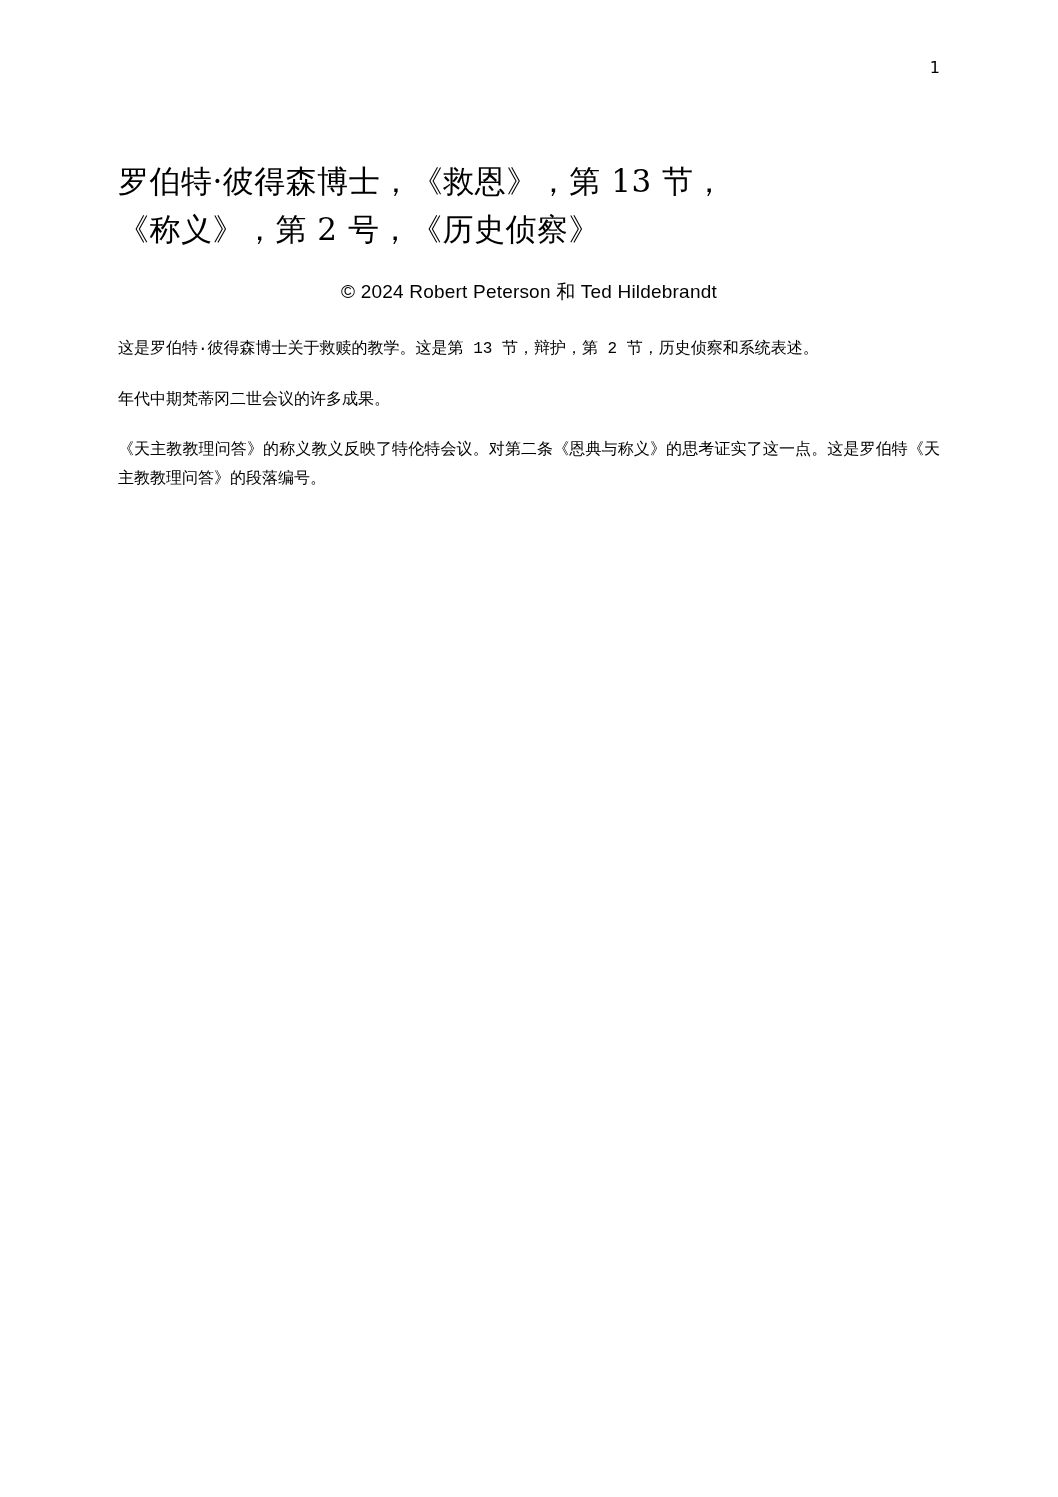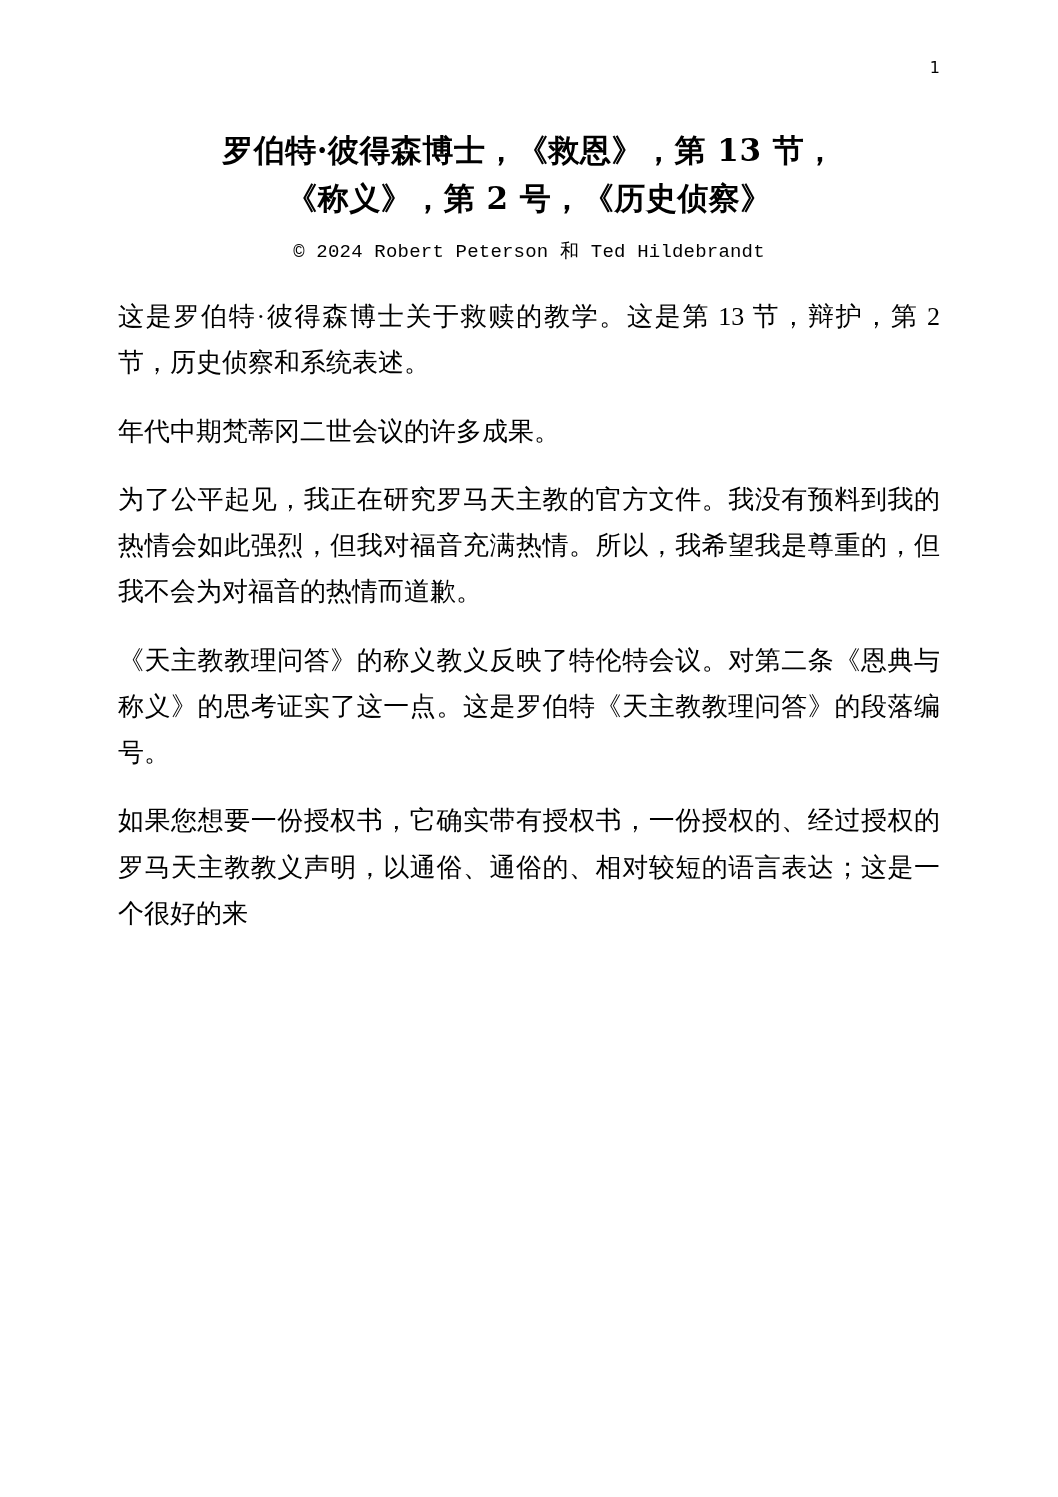--- a/index.html
+++ b/index.html
@@ -24,52 +24,51 @@
   .page-number {
     position: absolute;
     top: 60px;
     right: 118px;
     font-size: 16px;
     font-family: "DejaVu Sans", "Liberation Sans", sans-serif;
     color: #000;
     line-height: 1;
   }
   .doc-title {
-    margin-top: 70px;
-    text-align: center;
-    font-weight: bold;
+    margin-top: 101px;
+    font-weight: normal;
     font-size: 31px;
     line-height: 1.55;
     letter-spacing: 0.5px;
     font-family: "DejaVu Serif", "Liberation Serif", serif;
   }
   .doc-title .line {
     display: block;
     white-space: pre;
   }
   .doc-title .line-3 {
     font-size: 29px;
   }
   .byline {
-    margin-top: 16px;
+    margin-top: 26px;
     text-align: center;
     font-size: 19px;
-    font-family: Liberation Mono, monospace;
+    font-family: Liberation Sans, sans-serif;
     letter-spacing: 0.2px;
   }
   .body-text {
     margin-top: 30px;
   }
   .body-text p {
     margin: 0 0 22px 0;
-    font-size: 26px;
+    font-size: 16px;
     line-height: 1.78;
     text-align: justify;
     text-justify: inter-ideograph;
-    font-family: Liberation Serif, serif;
+    font-family: Liberation Mono, monospace;
   }
   .body-text p:last-child {
     margin-bottom: 0;
   }
 </style>
 </head>
 <body>
 
 <div class="page">
 
@@ -78,18 +77,16 @@
   <div class="doc-title">
     <span class="line line-1">罗伯特·彼得森博士，《救恩》，第 13 节，</span>
     <span class="line line-2">《称义》，第 2 号，《历史侦察》</span>
   </div>
 
   <div class="byline">© 2024 Robert Peterson 和 Ted Hildebrandt</div>
 
   <div class="body-text">
     <p>这是罗伯特·彼得森博士关于救赎的教学。这是第 13 节，辩护，第 2 节，历史侦察和系统表述。</p>
     <p>年代中期梵蒂冈二世会议的许多成果。</p>
-    <p>为了公平起见，我正在研究罗马天主教的官方文件。我没有预料到我的热情会如此强烈，但我对福音充满热情。所以，我希望我是尊重的，但我不会为对福音的热情而道歉。</p>
     <p>《天主教教理问答》的称义教义反映了特伦特会议。对第二条《恩典与称义》的思考证实了这一点。这是罗伯特《天主教教理问答》的段落编号。</p>
-    <p>如果您想要一份授权书，它确实带有授权书，一份授权的、经过授权的罗马天主教教义声明，以通俗、通俗的、相对较短的语言表达；这是一个很好的来</p>
   </div>
 
 </div>
 
 </body></html>

